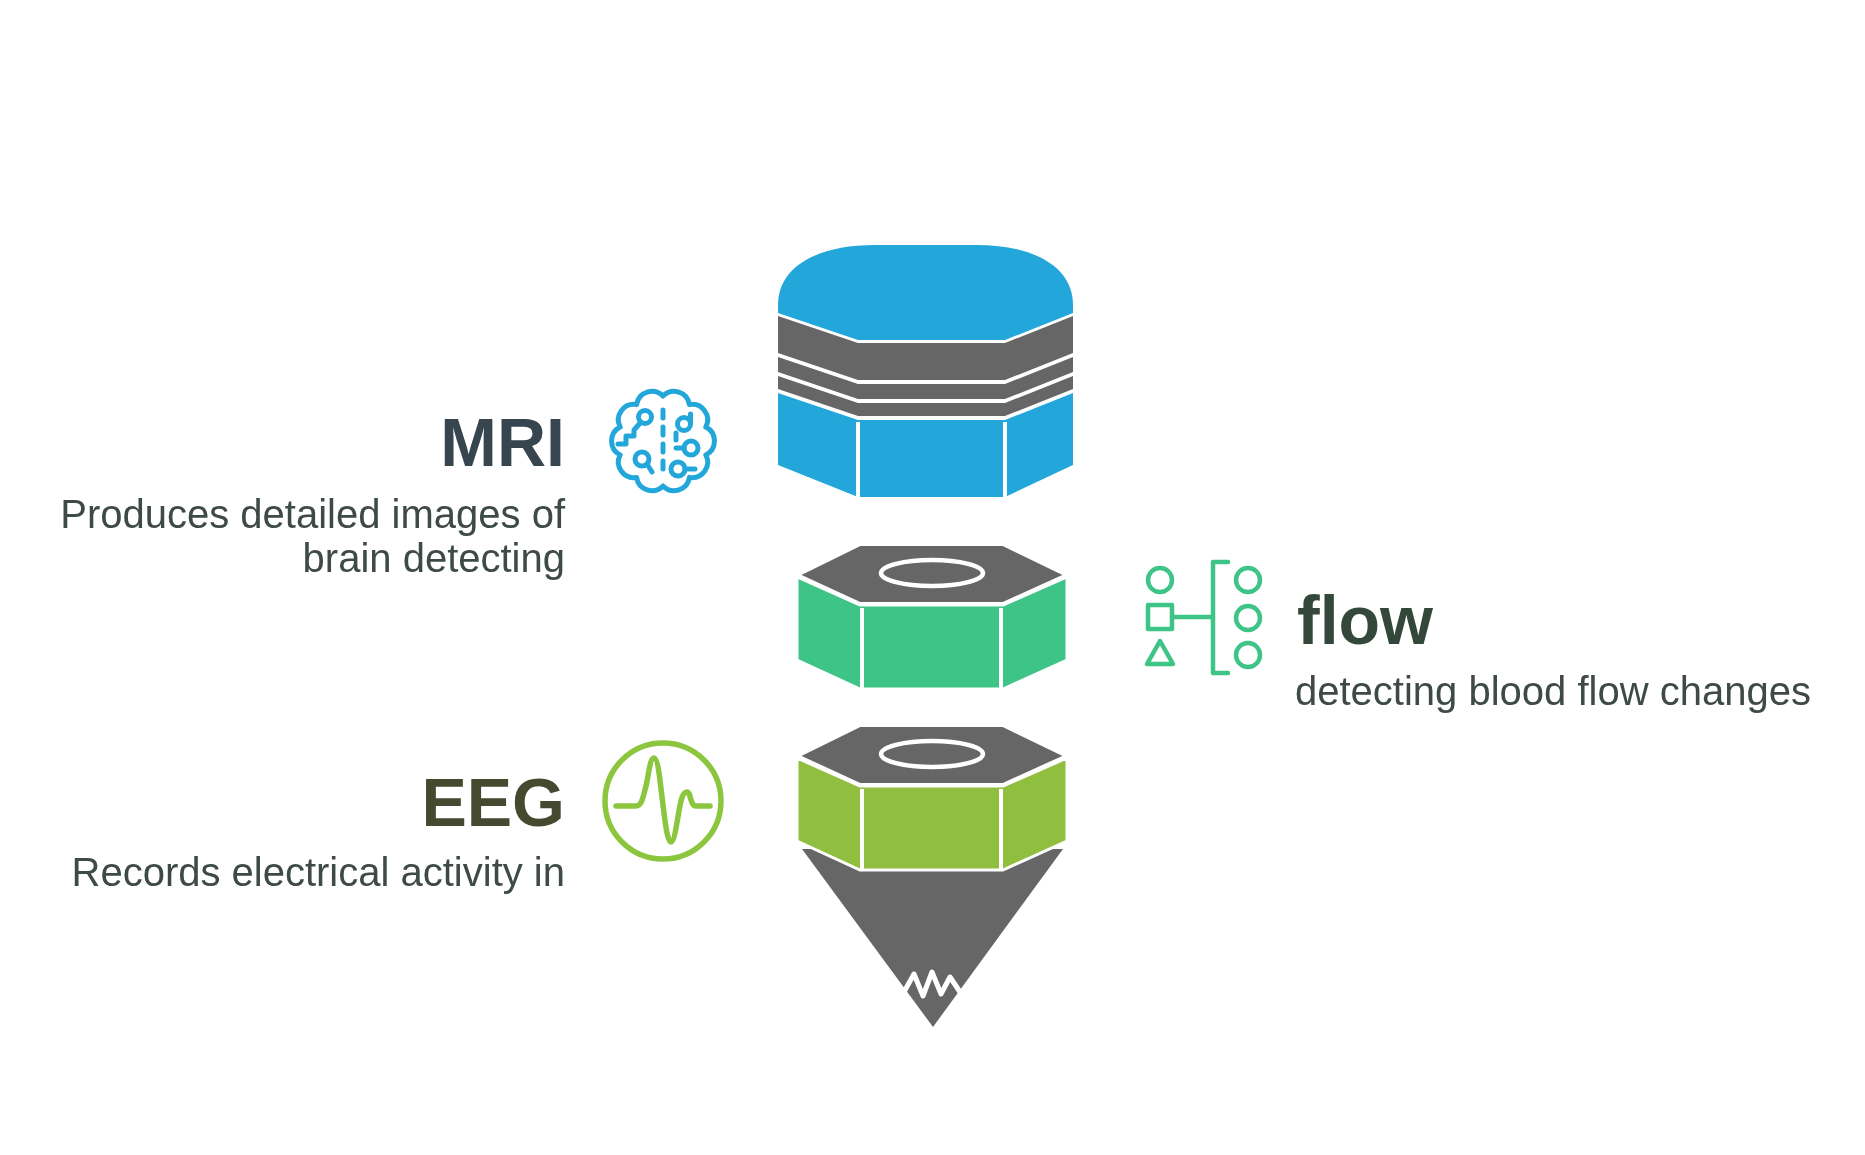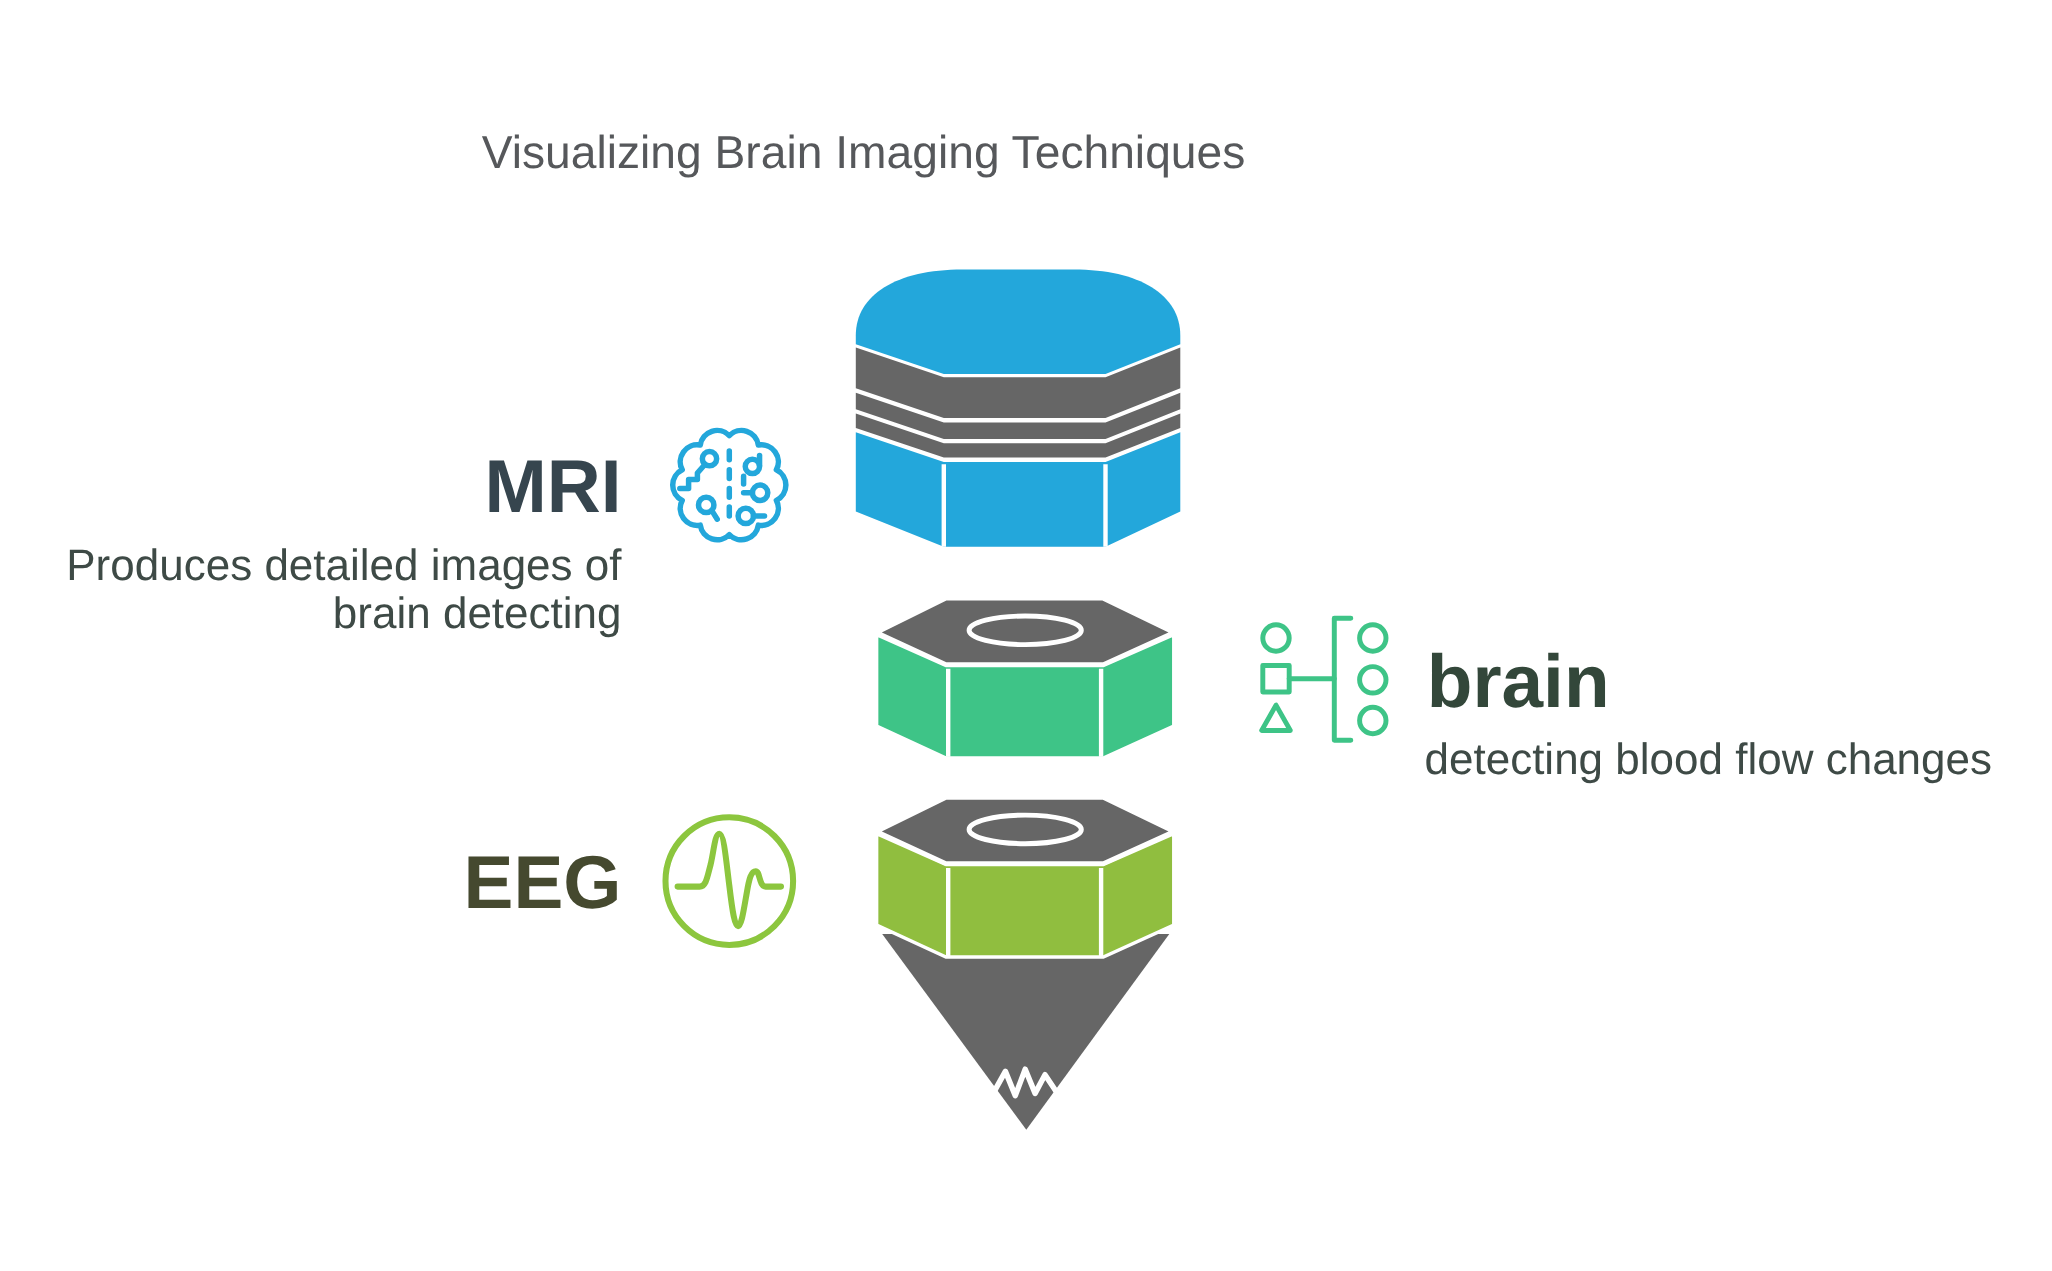--- a/index.html
+++ b/index.html
@@ -26,21 +26,20 @@
   .stroke-white { stroke:#ffffff; }
   .stroke-blue      { stroke:var(--c-blue); }
   .stroke-emerald   { stroke:var(--c-emerald); }
   .stroke-lime-icon { stroke:var(--c-lime_icon); }
 </style>
 </head>
 <body>
 
 <div class="canvas">
 
-  <div class="title">Visualizing Brain Imaging Techniques</div>
 
   <svg class="abs" style="left:770px; top:220px;" width="311" height="815" viewBox="0 0 311 815" aria-hidden="true">
 
     <g>
       <path class="fill-gray" d="M 32,629 L 293,629 L 163,807 Z"></path>
       <path class="stroke-white" fill="none" stroke-width="5" stroke-linecap="round" stroke-linejoin="round" d="M 120,791 L 134,772 L 144,754 L 153,776 L 162,752 L 171,774 L 180,757 L 190,772 L 203,790"></path>
     </g>
 
     <g>
       <path class="fill-blue" d="M 8,93 L 8,85 C 8,48 45,25 105,25 L 206,25 C 266,25 303,48 303,85 L 303,93 L 235,120 L 88,120 Z"></path>
@@ -92,29 +91,30 @@
     <circle cx="20" cy="24" r="12"></circle>
     <rect x="8" y="49" width="24" height="24"></rect>
     <path d="M 20,85 L 7,108 L 33,108 Z"></path>
     <path d="M 32,61 H 73"></path>
     <path d="M 88,6 H 73 V 117 H 88"></path>
     <circle cx="108" cy="24" r="12"></circle>
     <circle cx="108" cy="62" r="12"></circle>
     <circle cx="108" cy="99" r="12"></circle>
   </svg>
 
-  <div class="label fmri-label" style="left:1297px; top:586px;">brain</div>
+  <div class="label fmri-label" style="left:1297px; top:586px;">flow</div>
 
   <div class="desc" style="left:1295px; top:669px;">
     <div>detecting blood flow changes</div>
   </div>
 
   <div class="label eeg-label right" style="right:1300px; top:768px;">EEG</div>
 
   <svg class="abs stroke-lime-icon" style="left:599px; top:737px;" width="128" height="128" viewBox="0 0 128 128" fill="none" stroke-width="5.5" stroke-linecap="round" stroke-linejoin="round" aria-hidden="true">
     <circle cx="64" cy="64" r="58"></circle>
     <path d="M 17,69 H 37 C 43,69 44,60 47,49 C 50,36 51,21 55,21 C 59,21 61,44 64,68 C 67,93 69,105 72,105 C 75,105 77,91 80,74 C 82,62 84,55 88,55 C 92,55 91,69 97,69 H 111"></path>
   </svg>
 
   <div class="desc right" style="right:1300px; top:850px;">
+    <div>Records electrical activity in</div>
   </div>
 
 </div>
 
 </body></html>

